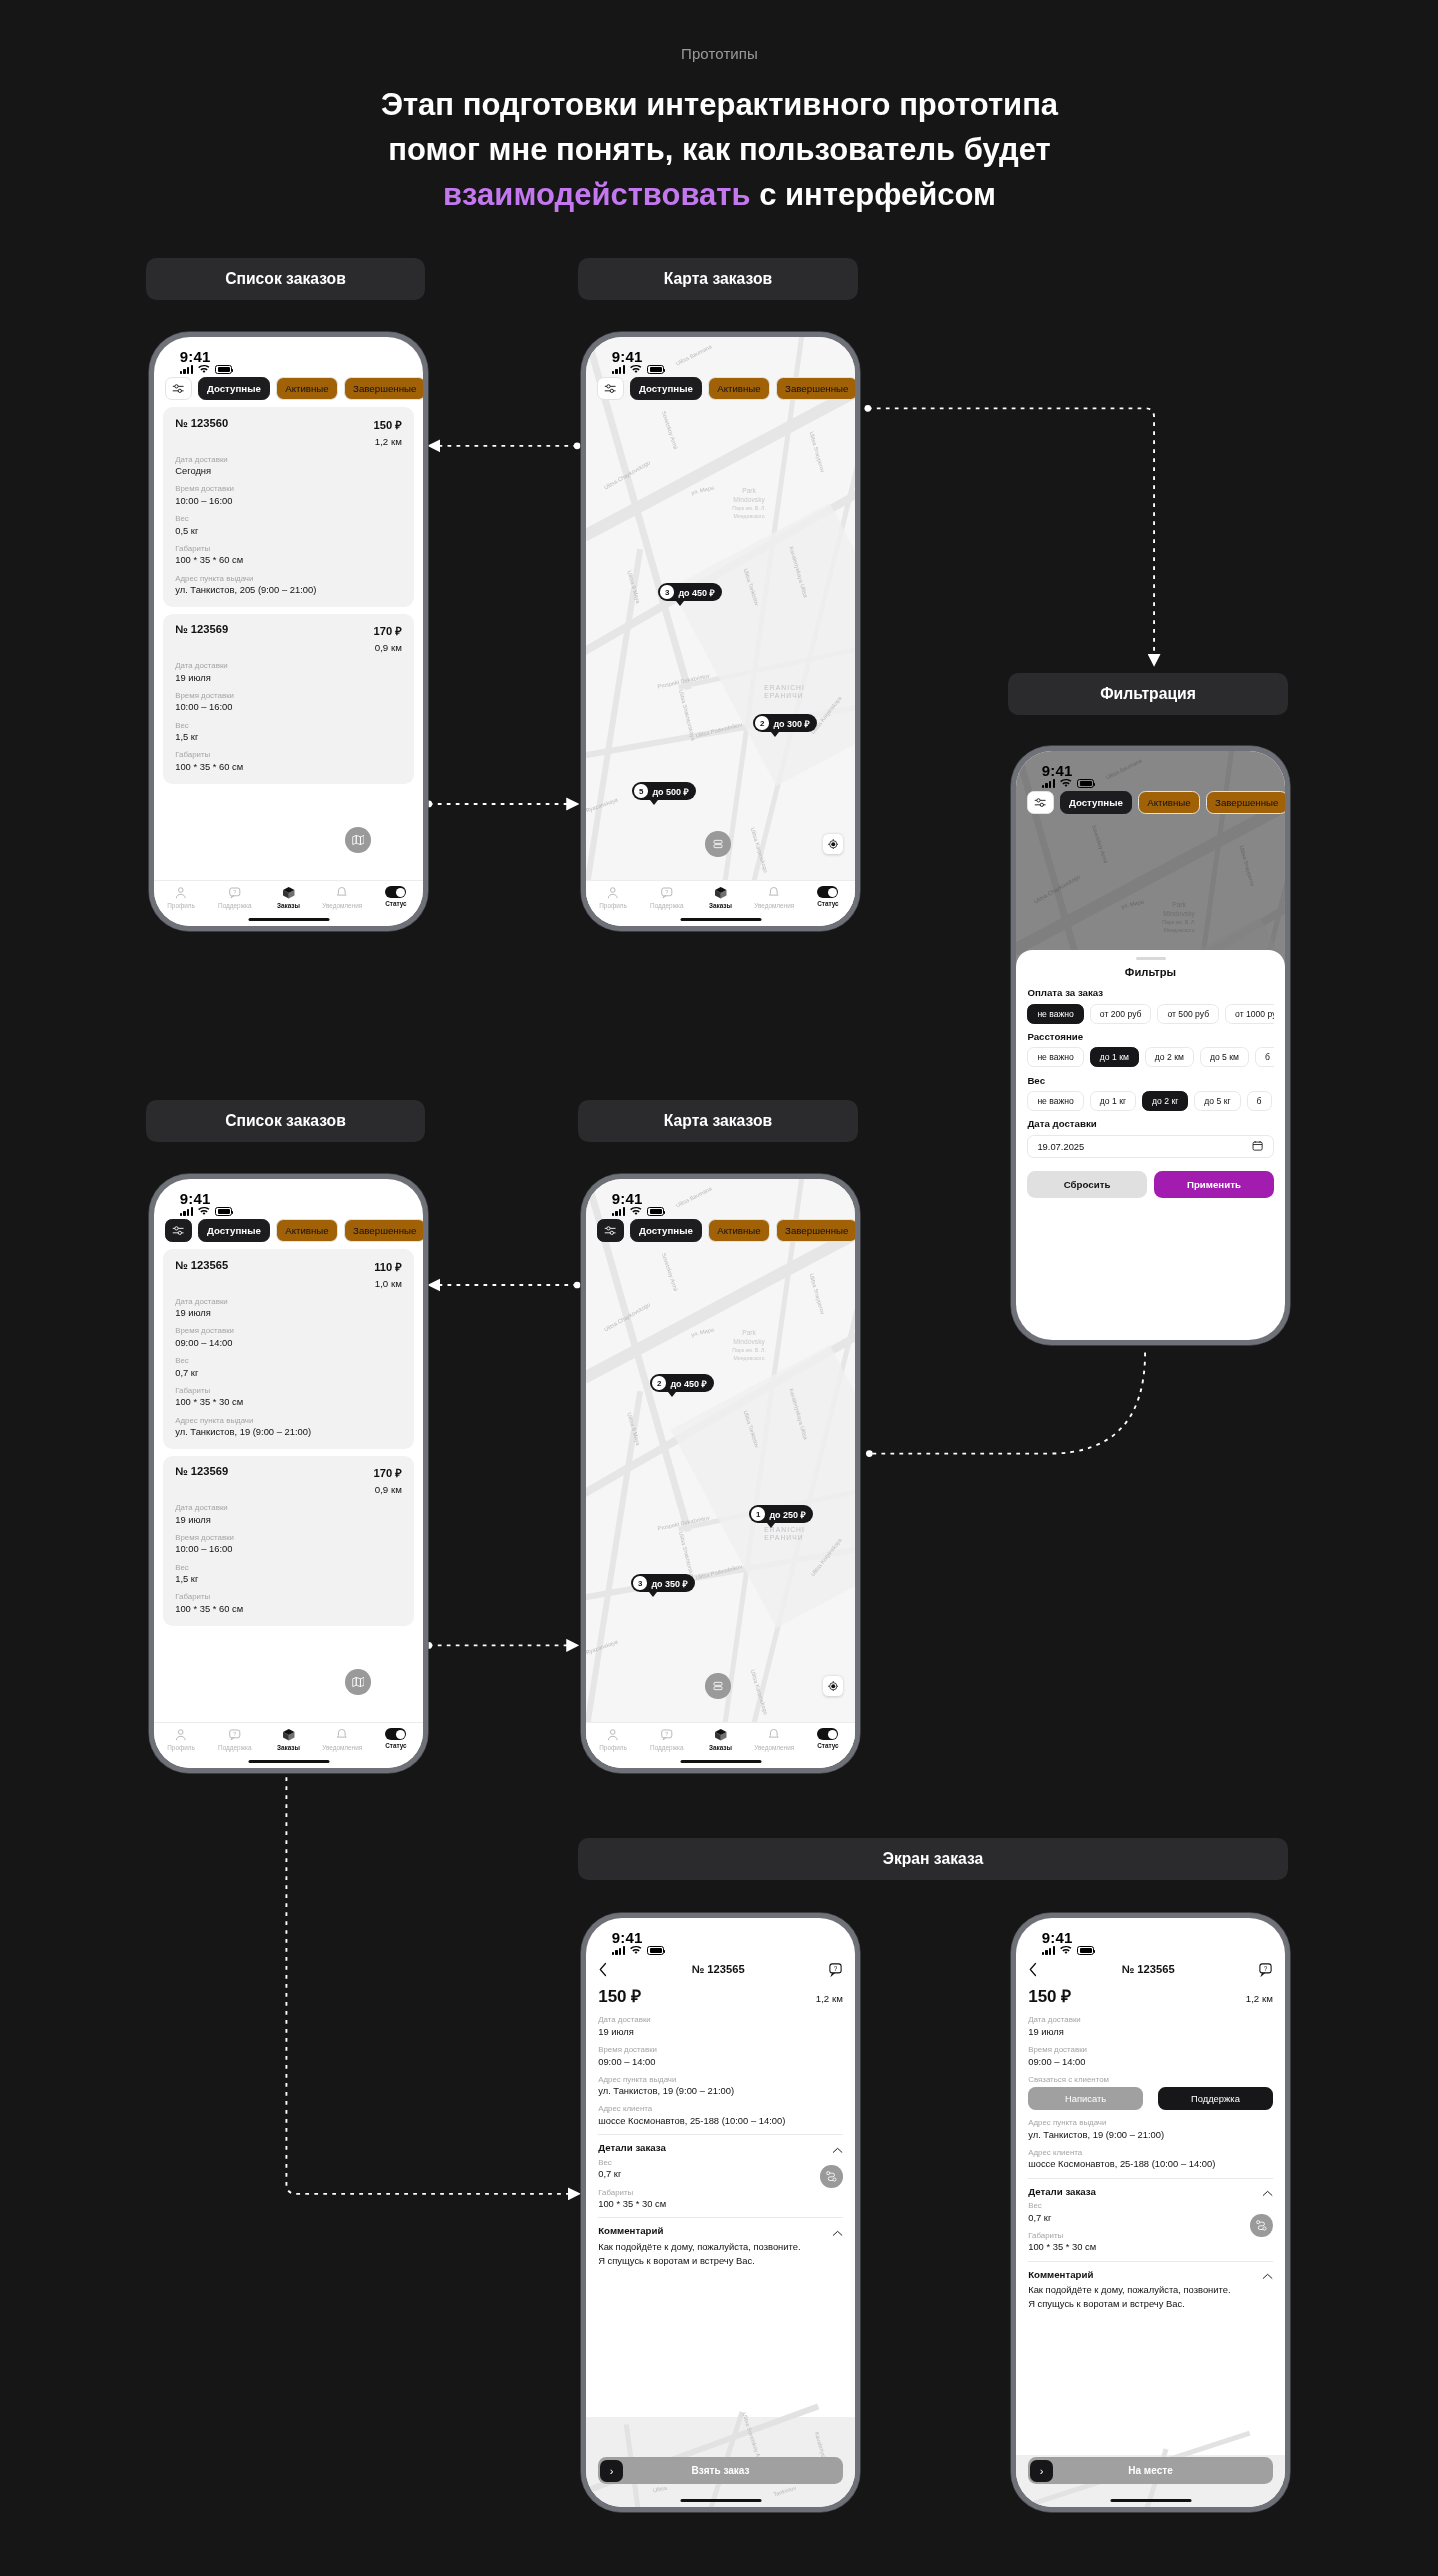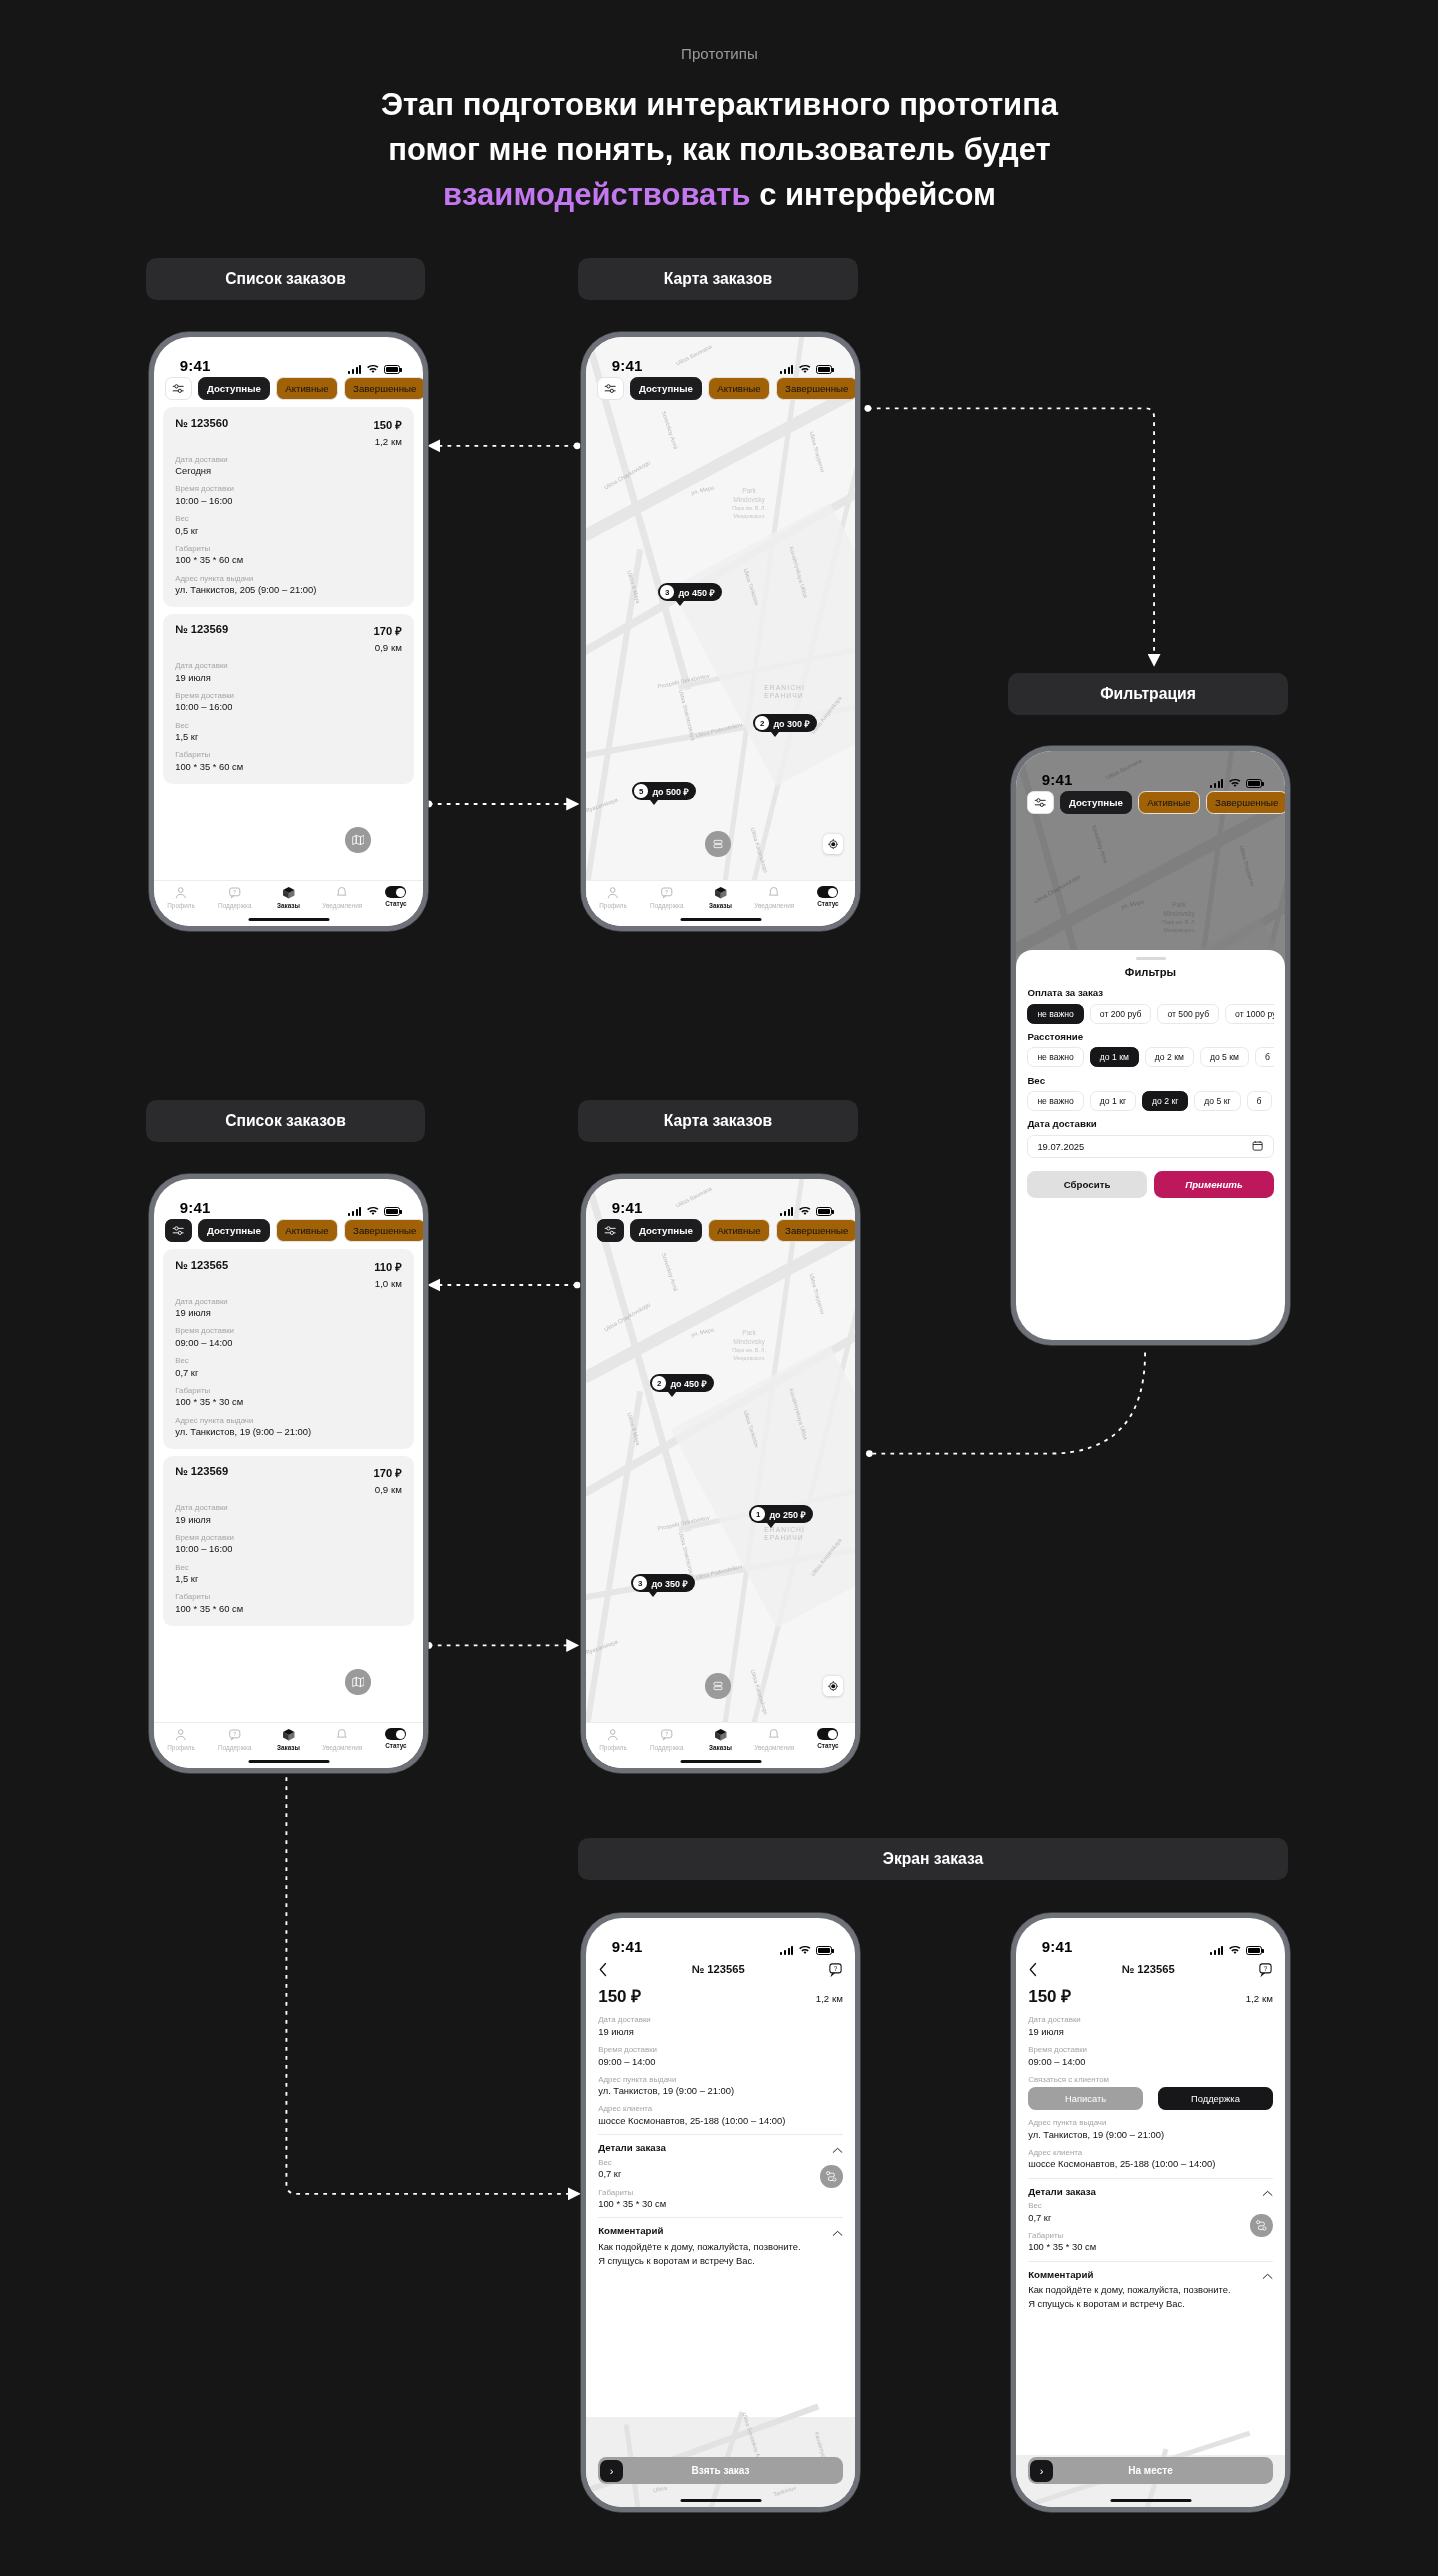--- a/index.html
+++ b/index.html
@@ -33,22 +33,22 @@
   }
   .screen {
     width:100%; height:100%; background:#fff;
     border-radius:36px; overflow:hidden; position:relative;
   }
   .screen.map { background:#f4f4f4; }
 
   
   .statusbar{
     position:absolute; top:0; left:0; right:0; height:37px;
-    display:flex; align-items:flex-end; justify-content:space-between;
-    padding:10.5px 22.5px 0 25.5px; z-index:6;
+    display:flex; align-items:flex-start; justify-content:space-between;
+    padding:10.5px 22.5px 0 25.5px; z-index:6;flex-direction:column;
   }
   .sb-time{ font-size:15px; font-weight:700; color:#000; letter-spacing:0.2px;}
   .sb-icons{ display:flex; align-items:center; gap:5.2px; }
   .bars{ display:flex; align-items:flex-end; gap:1.5px; height:9.7px;}
   .bars i{ display:block; width:2.2px; background:#000; border-radius:0.7px;}
   .bars i:nth-child(1){height:3.7px}.bars i:nth-child(2){height:5.2px}
   .bars i:nth-child(3){height:7.5px}.bars i:nth-child(4){height:9.7px}
   .batt{ width:16.5px;height:9px;border:1.2px solid #000;border-radius:2.6px;position:relative;}
   .batt::after{content:"";position:absolute;right:-2.6px;top:2.6px;width:1.5px;height:3.7px;background:#000;border-radius:0 0.7px 0.7px 0;}
   .batt i{position:absolute;inset:1.2px;background:#000;border-radius:1.1px;}
@@ -122,21 +122,21 @@
   .grab{width:30px;height:3px;border-radius:2.2px;background:#d9d9d9;margin:0 auto 6px;}
   .sheet-title{text-align:center;font-size:11.2px;font-weight:700;color:#111;margin-bottom:9px;}
   .fgroup-title{font-size:9.7px;font-weight:700;color:#111;margin:7.5px 0 5.2px;}
   .fchips{display:flex;gap:6px;overflow:hidden;}
   .fchip{height:20px;border-radius:6.7px;border:0.7px solid #e8e8e8;background:#fff;display:flex;align-items:center;padding:0 9px;font-size:8.6px;color:#111;white-space:nowrap;flex:0 0 auto;}
   .fchip.sel{background:#17171a;border-color:#17171a;color:#fff;}
   .dateinput{height:23px;border:0.7px solid #e8e8e8;border-radius:6.7px;display:flex;align-items:center;justify-content:space-between;padding:0 9px;font-size:9.4px;color:#111;margin-top:2.2px;}
   .sbtns{display:flex;gap:7.5px;margin-top:13.5px;}
   .sbtn{flex:1;height:27px;border-radius:8.2px;display:flex;align-items:center;justify-content:center;font-size:9.7px;font-weight:600;}
   .sbtn.reset{background:#e0e0e0;color:#111;}
-  .sbtn.apply{background:#be185d;color:#fff;font-style:italic;}
+  .sbtn.apply{background:#a21caf;color:#fff;}
 
   
   .dtop{position:absolute;top:40px;left:0;right:0;height:22.5px;display:flex;align-items:center;justify-content:space-between;padding:0 12px;z-index:6;}
   .dtitle{font-size:11.2px;font-weight:700;color:#111;}
   .dbody{position:absolute;top:66px;left:0;right:0;bottom:0;padding:0 12px;overflow:hidden;}
   .dprice-row{display:flex;justify-content:space-between;align-items:baseline;}
   .dprice{font-size:17px;font-weight:700;color:#111;}
   .ddist{font-size:9.7px;color:#111;}
   .sect-hdr{display:flex;justify-content:space-between;align-items:flex-end;margin-top:7.5px;}
   .sect-name{font-size:9.7px;font-weight:700;color:#111;}

